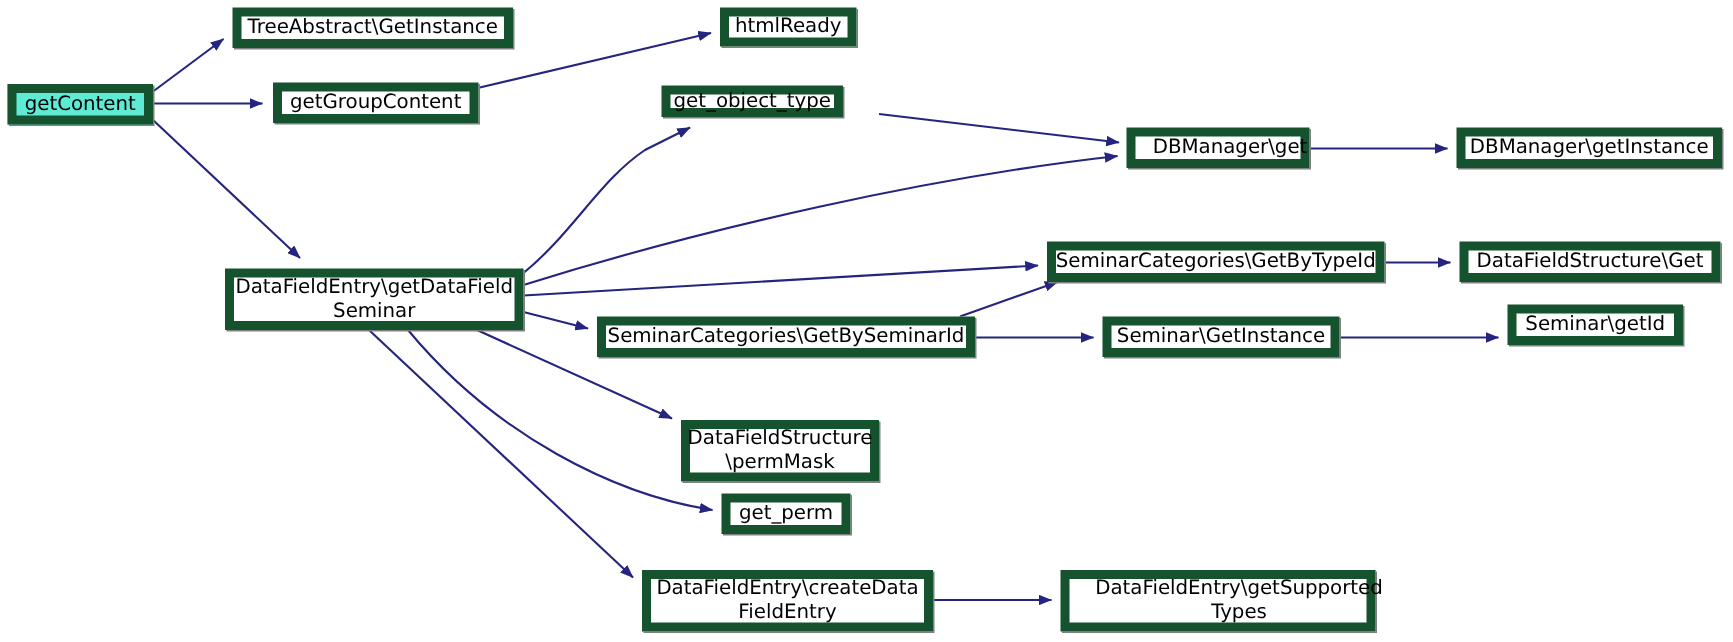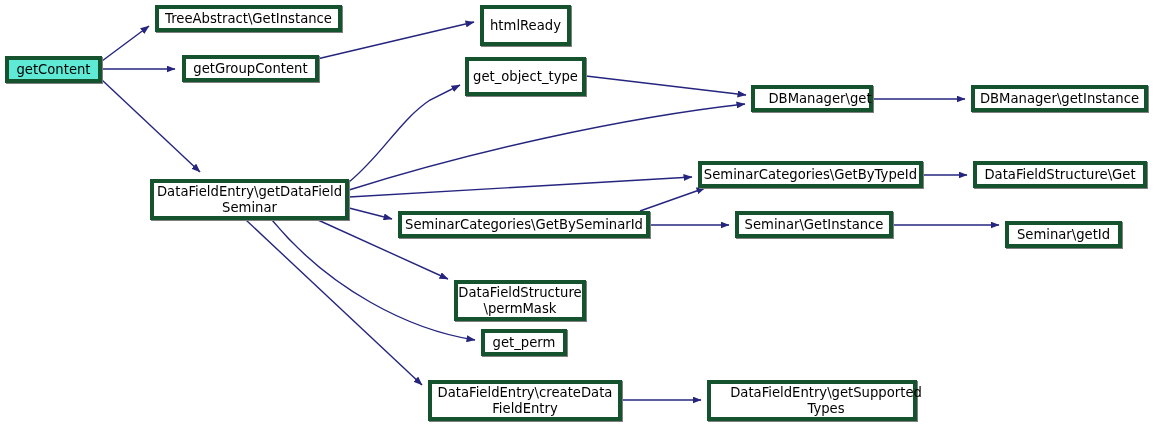--- a/index.html
+++ b/index.html
@@ -19,21 +19,21 @@
     position: absolute;
     left: 0;
     top: 0;
     width: 1155px;
     height: 428px;
     pointer-events: none;
   }
   .node {
     position: absolute;
     box-sizing: border-box;
-    border: 4px solid #14532d;
+    border: 6px solid #14532d;
     background: #ffffff;
     color: #000000;
     display: flex;
     align-items: center;
     justify-content: center;
     text-align: center;
     font-size: 13.2px;
     line-height: 16px;
     letter-spacing: 0px;
     white-space: pre-line;
@@ -72,31 +72,31 @@
         <path d="M 272,220 C 330,290 410,330 475,340" fill="none" stroke="#25257f" stroke-width="1.4" marker-end="url(#arrowhead)"></path>
         <path d="M 246,220 L 422,385" fill="none" stroke="#25257f" stroke-width="1.4" marker-end="url(#arrowhead)"></path>
         <path d="M 622,400 L 701,400" fill="none" stroke="#25257f" stroke-width="1.4" marker-end="url(#arrowhead)"></path>
         <path d="M 640,211 L 705,188" fill="none" stroke="#25257f" stroke-width="1.4" marker-end="url(#arrowhead)"></path>
       </g>
   </svg>
   <div id="node-layer">
       <div class="node highlight" style="left: 5px; top: 56px; width: 97px; height: 27px;">getContent</div>
       <div class="node" style="left: 155px; top: 5px; width: 187px; height: 27px;">TreeAbstract\GetInstance</div>
       <div class="node" style="left: 182px; top: 55px; width: 137px; height: 27px;">getGroupContent</div>
-      <div class="node" style="left: 480px; top: 5px; width: 91px; height: 41px;">htmlReady</div>
-      <div class="node" style="left: 465px; top: 57px; width: 121px; height: 39px;">get_object_type</div>
+      <div class="node" style="left: 480px; top: 5px; width: 91px; height: 26px;">htmlReady</div>
+      <div class="node" style="left: 441px; top: 57px; width: 121px; height: 21px;">get_object_type</div>
       <div class="node" style="left: 751px; top: 85px; width: 122px; height: 27px; padding-left: 16px;">DBManager\get</div>
       <div class="node" style="left: 971px; top: 85px; width: 177px; height: 27px;">DBManager\getInstance</div>
       <div class="node" style="left: 150px; top: 179px; width: 199px; height: 41px;">DataFieldEntry\getDataField
 Seminar</div>
       <div class="node" style="left: 698px; top: 161px; width: 225px; height: 27px;">SeminarCategories\GetByTypeId</div>
       <div class="node" style="left: 973px; top: 161px; width: 174px; height: 27px;">DataFieldStructure\Get</div>
       <div class="node" style="left: 398px; top: 211px; width: 252px; height: 27px;">SeminarCategories\GetBySeminarId</div>
       <div class="node" style="left: 735px; top: 211px; width: 158px; height: 27px;">Seminar\GetInstance</div>
-      <div class="node" style="left: 1005px; top: 221px; width: 117px; height: 27px;">Seminar\getId</div>
+      <div class="node" style="left: 1005px; top: 203px; width: 117px; height: 27px;">Seminar\getId</div>
       <div class="node" style="left: 454px; top: 280px; width: 132px; height: 41px;">DataFieldStructure
 \permMask</div>
       <div class="node" style="left: 481px; top: 329px; width: 86px; height: 27px;">get_perm</div>
       <div class="node" style="left: 428px; top: 380px; width: 194px; height: 41px;">DataFieldEntry\createData
 FieldEntry</div>
       <div class="node" style="left: 707px; top: 380px; width: 210px; height: 41px; padding-left: 28px;">DataFieldEntry\getSupported
 Types</div>
     </div>
 </div>
 

